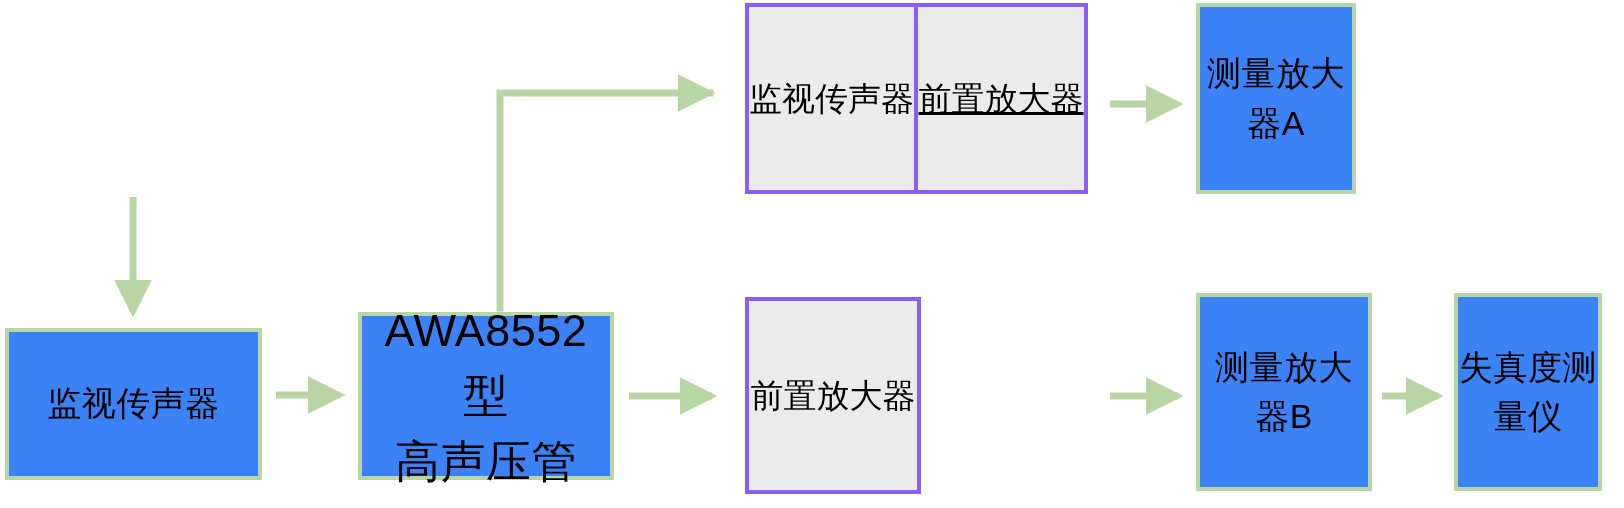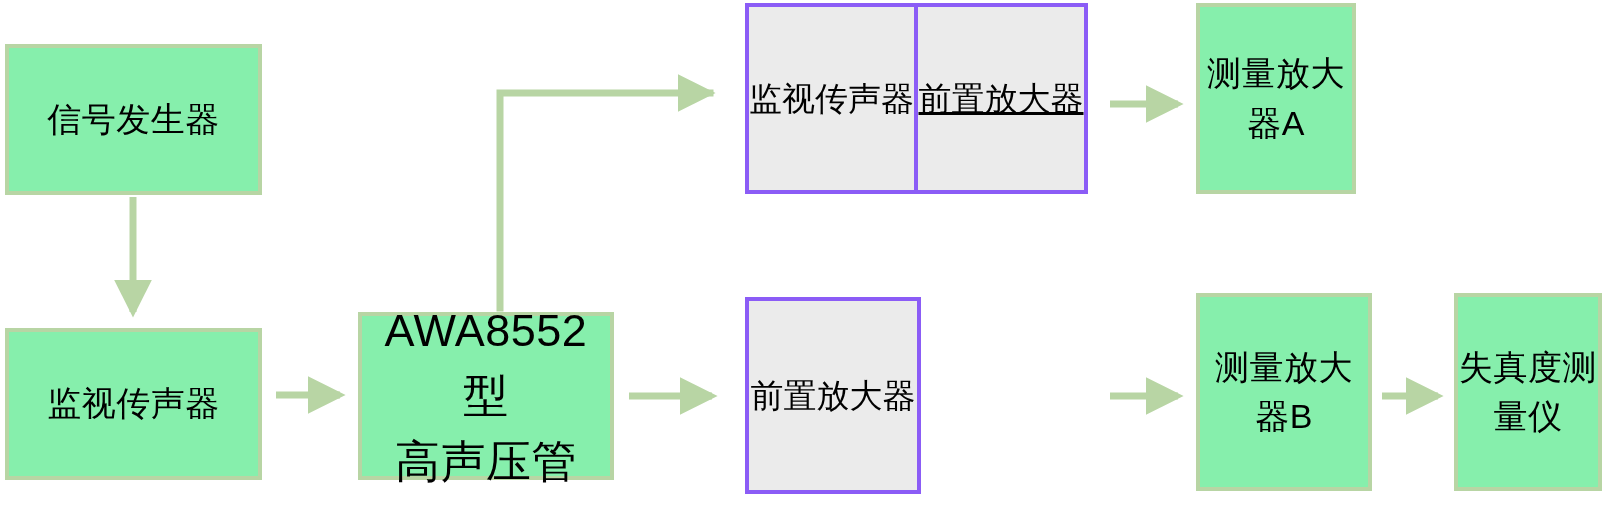--- a/index.html
+++ b/index.html
@@ -13,21 +13,21 @@
   #canvas {
     position: relative;
     width: 1624px;
     height: 508px;
     background: #ffffff;
     overflow: hidden;
   }
   .node {
     position: absolute;
     box-sizing: border-box;
-    background: #86efac;
+    background: #3b82f6;
     border: 4px solid #b8d5a4;
     display: flex;
     align-items: center;
     justify-content: center;
     text-align: center;
     color: #000000;
     font-size: 34px;
     line-height: 1.45;
     letter-spacing: 0.5px;
     white-space: pre-line;
@@ -102,23 +102,20 @@
 
     <g>
       <path d="M1110,396 L1178,396" stroke="#b8d5a4" stroke-width="7" fill="none" marker-end="url(#arrowhead)"></path>
     </g>
 
     <g>
       <path d="M1382,396 L1438,396" stroke="#b8d5a4" stroke-width="7" fill="none" marker-end="url(#arrowhead)"></path>
     </g>
   </svg>
 
-  <div class="node" style="left:5px; top:44px; width:257px; height:151px;">
-    <span>信号发生器</span>
-  </div>
 
   <div class="node" style="left:5px; top:328px; width:257px; height:152px;">
     <span>监视传声器</span>
   </div>
 
   <div class="node tall-text" style="left:358px; top:312px; width:256px; height:168px;">
     <span>AWA8552型
 高声压管</span>
   </div>
 

